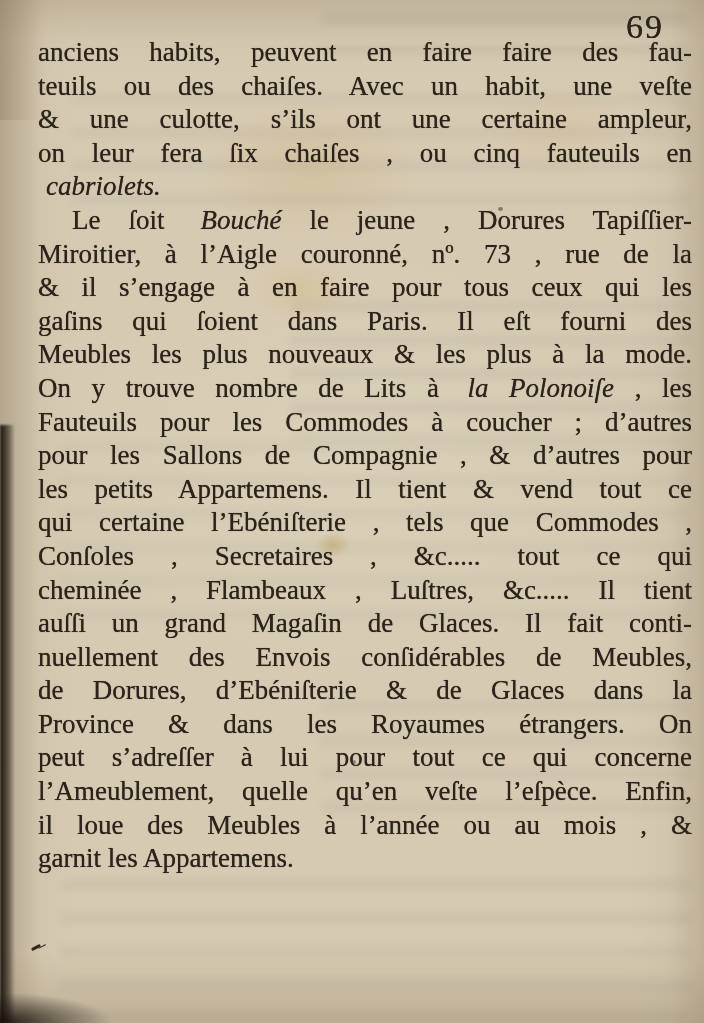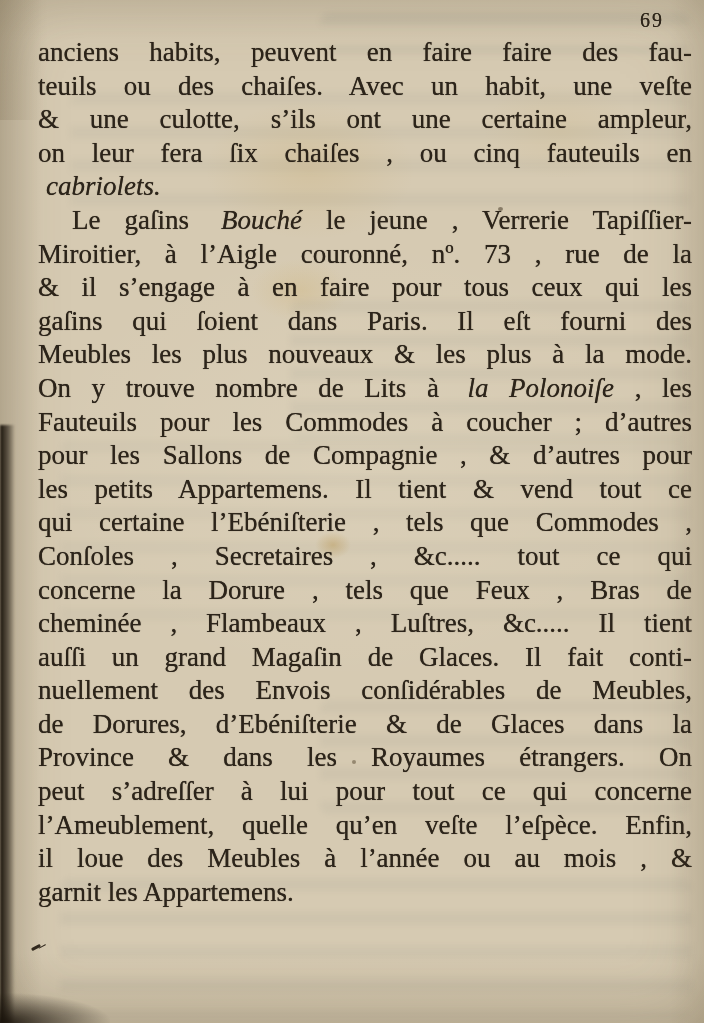--- a/index.html
+++ b/index.html
@@ -21,21 +21,21 @@
       linear-gradient(180deg, rgba(108,92,62,0.08), rgba(108,92,62,0) 40px),
       var(--paper,#d6cab2);
   }
   .page::after{ 
     content:"";position:absolute;inset:0;
     box-shadow:inset 0 0 70px rgba(88,72,46,0.22);
     pointer-events:none;
   }
   .pagenum{
     position:absolute;top:10px;right:40px;
-    font-size:20px;line-height:1;letter-spacing:2px;
+    font-size:34px;line-height:1;letter-spacing:2px;
     text-shadow:0 0 0.6px var(--ink,#2c241a);
   }
   .text-block{
     position:absolute;left:38px;top:36px;width:654px;
   }
   .line{
     height:33.6px;line-height:33.6px;
     font-size:27px;
     text-align:justify;text-align-last:justify;
     white-space:nowrap;
@@ -93,32 +93,31 @@
   <div class="ghost g6"></div>
 
   <div class="pagenum">69</div>
 
   <div class="text-block">
       <div class="line"><span class="seg">anciens habits, peuvent en faire faire des fau-</span></div>
       <div class="line"><span class="seg">teuils ou des chaiſes. Avec un habit, une veſte</span></div>
       <div class="line"><span class="seg">&amp; une culotte, s’ils ont une certaine ampleur,</span></div>
       <div class="line"><span class="seg">on leur fera ſix chaiſes , ou cinq fauteuils en</span></div>
       <div class="line last"><span class="seg it">cabriolets.</span></div>
-      <div class="line indent"><span class="seg">Le gaſins </span><span class="seg it">Bouché</span><span class="seg"> le jeune , Verrerie Tapiſſier-</span></div>
+      <div class="line indent"><span class="seg">Le ſoit </span><span class="seg it">Bouché</span><span class="seg"> le jeune , Dorures Tapiſſier-</span></div>
       <div class="line"><span class="seg">Miroitier, à l’Aigle couronné, nº. 73 , rue de la</span></div>
       <div class="line"><span class="seg">&amp; il s’engage à en faire pour tous ceux qui les</span></div>
       <div class="line"><span class="seg">gaſins qui ſoient dans Paris. Il eſt fourni des</span></div>
       <div class="line"><span class="seg">Meubles les plus nouveaux &amp; les plus à la mode.</span></div>
       <div class="line"><span class="seg">On y trouve nombre de Lits à </span><span class="seg it">la Polonoiſe</span><span class="seg"> , les</span></div>
       <div class="line"><span class="seg">Fauteuils pour les Commodes à coucher ; d’autres</span></div>
       <div class="line"><span class="seg">pour les Sallons de Compagnie , &amp; d’autres pour</span></div>
       <div class="line"><span class="seg">les petits Appartemens. Il tient &amp; vend tout ce</span></div>
       <div class="line"><span class="seg">qui certaine l’Ebéniſterie , tels que Commodes ,</span></div>
       <div class="line"><span class="seg">Conſoles , Secretaires , &amp;c..... tout ce qui</span></div>
-      <div class="line"><span class="seg">concerne la Dorure , tels que Feux , Bras de</span></div>
       <div class="line"><span class="seg">cheminée , Flambeaux , Luſtres, &amp;c..... Il tient</span></div>
       <div class="line"><span class="seg">auſſi un grand Magaſin de Glaces. Il fait conti-</span></div>
       <div class="line"><span class="seg">nuellement des Envois conſidérables de Meubles,</span></div>
       <div class="line"><span class="seg">de Dorures, d’Ebéniſterie &amp; de Glaces dans la</span></div>
       <div class="line"><span class="seg">Province &amp; dans les Royaumes étrangers. On</span></div>
       <div class="line"><span class="seg">peut s’adreſſer à lui pour tout ce qui concerne</span></div>
       <div class="line"><span class="seg">l’Ameublement, quelle qu’en veſte l’eſpèce. Enfin,</span></div>
       <div class="line"><span class="seg">il loue des Meubles à l’année ou au mois , &amp;</span></div>
       <div class="line last"><span class="seg">garnit les Appartemens.</span></div>
     </div>

